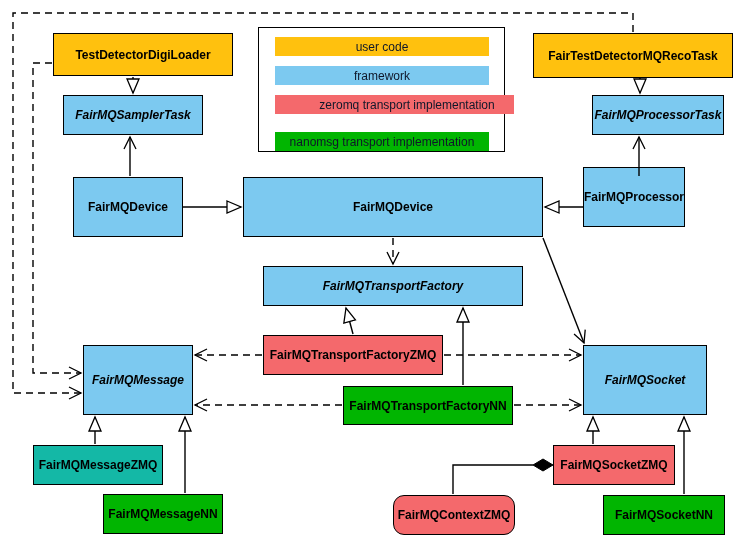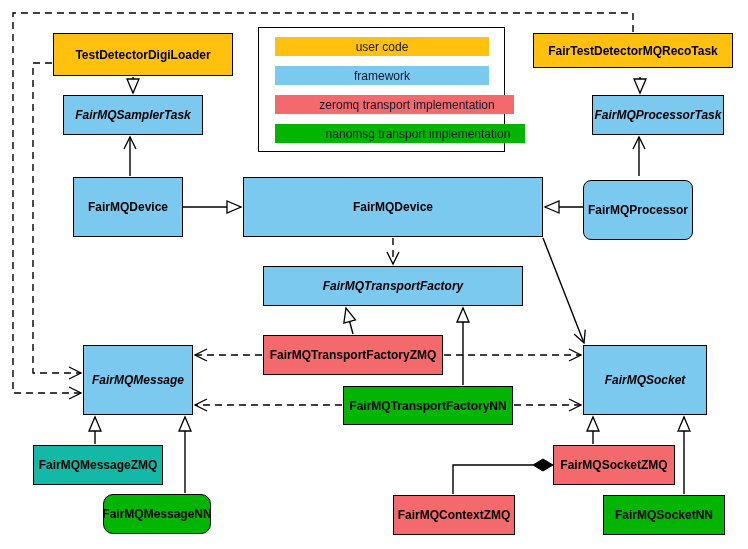--- a/index.html
+++ b/index.html
@@ -7,47 +7,47 @@
   #canvas{position:relative;width:748px;height:549px;background:#ffffff;overflow:hidden;}
   #wires{position:absolute;left:0;top:0;width:748px;height:549px;pointer-events:none;z-index:2;}
 
   .node{position:absolute;border:1px solid #000;display:flex;align-items:center;justify-content:center;
         box-sizing:border-box;z-index:1;}
   .node span{font-size:12px;font-weight:bold;color:#000;white-space:nowrap;}
   .node.abstract span{font-style:italic;}
 
   
   .n-testdetector{left:53px;top:33px;width:180px;height:43px;}
-  .n-recotask{left:533px;top:33px;width:200px;height:35px;}
+  .n-recotask{left:533px;top:33px;width:200px;height:45px;}
   .n-samplertask{left:63px;top:95px;width:140px;height:40px;text-align:right;}
   .n-processortask{left:573px;top:95px;width:132px;height:40px;margin-left:19px;}
   .n-sampler{left:73px;top:177px;width:110px;height:60px;}
   .n-device{left:243px;top:177px;width:300px;height:60px;}
-  .n-processor{left:583px;top:180px;width:110px;height:60px;border-radius:8px;}
+  .n-processor{left:583px;top:167px;width:102px;height:60px;}
   .n-transportfactory{left:263px;top:266px;width:260px;height:40px;}
   .n-tfzmq{left:263px;top:335px;width:180px;height:40px;}
   .n-tfnn{left:343px;top:386px;width:170px;height:39px;}
   .n-message{left:83px;top:345px;width:110px;height:70px;}
   .n-socket{left:583px;top:345px;width:124px;height:70px;}
   .n-msgzmq{left:33px;top:445px;width:130px;height:40px;}
-  .n-msgnn{left:103px;top:494px;width:108px;height:40px;border-radius:10px;}
+  .n-msgnn{left:103px;top:494px;width:120px;height:40px;}
   .n-sockzmq{left:553px;top:445px;width:122px;height:40px;}
-  .n-contextzmq{left:393px;top:495px;width:122px;height:40px;}
+  .n-contextzmq{left:393px;top:495px;width:122px;height:40px;border-radius:11px;}
   .n-socknn{left:603px;top:495px;width:122px;height:40px;}
 
   
   .legend{position:absolute;left:258px;top:27px;width:247px;height:125px;background:#fff;
           border:1px solid #000;box-sizing:border-box;z-index:1;}
   .legend-row{position:absolute;left:16px;width:214px;height:19px;display:flex;align-items:center;
               justify-content:center;}
   .legend-row span{font-size:12px;color:#0f172a;white-space:nowrap;}
   .legend-row.r0{top:9px;}
   .legend-row.r1{top:38px;}
   .legend-row.r2{top:67px;padding-left:25px;}
-  .legend-row.r3{top:96px;padding-left:36px;}
+  .legend-row.r3{top:104px;}
 </style>
 </head>
 <body>
 
 <div id="canvas">
 
   <svg id="wires" width="748" height="549" viewBox="0 0 748 549">
     <defs>
       <marker id="tri" markerUnits="userSpaceOnUse" markerWidth="17" markerHeight="15" refX="15" refY="7" orient="auto">
         <path d="M1,1 L15,7 L1,13 Z" fill="#ffffff" stroke="#000000" stroke-width="1.3"></path>

